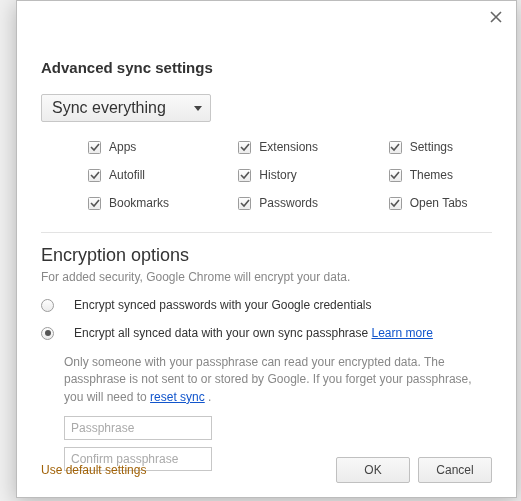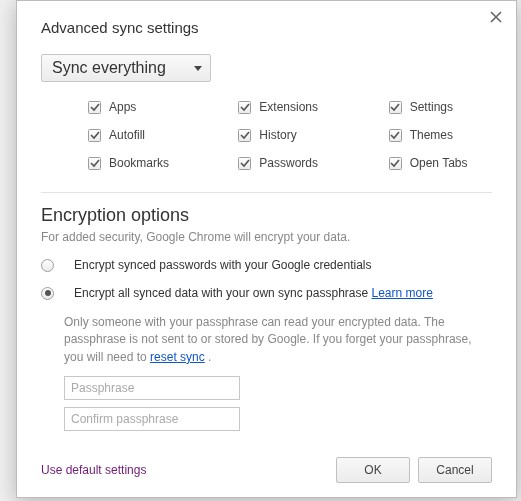--- a/index.html
+++ b/index.html
@@ -30,21 +30,22 @@
   width: 14px;
   height: 14px;
   cursor: pointer;
   color: #666;
 }
 .close-btn svg { width: 12px; height: 12px; display:block; }
 .title {
   font-size: 15px;
   color: #333;
   margin-bottom: 18px;
-  font-weight: normal;
+  font-weight: bold;
+  margin-top: 40px;
 }
 .select-wrap {
   display: inline-flex;
   align-items: center;
   border: 1px solid #c7c7c7;
   background: linear-gradient(#f9f9f9,#ececec);
   border-radius: 2px;
   padding: 4px 8px 4px 10px;
   cursor: pointer;
   margin-bottom: 18px;
@@ -118,37 +119,37 @@
 .indented {
   margin-left: 23px;
 }
 .pass-desc {
   color: #888;
   line-height: 1.45;
   margin-bottom: 10px;
 }
 .field {
   display: block;
-  width: 176px;
+  width: 148px;
   border: 1px solid #c7c7c7;
   padding: 4px 6px;
   font-size: 12px;
   color: #333;
   margin-bottom: 7px;
   font-family: inherit;
 }
 .field::placeholder { color: #aaa; }
 .footer {
   position: absolute;
   left: 24px; right: 24px; bottom: 14px;
   display: flex;
   align-items: center;
   justify-content: space-between;
 }
-.footer-link { color: #701a75; cursor: pointer; font-size: 12px; }
+.footer-link { color: #a16207; cursor: pointer; font-size: 12px; }
 .buttons { display: flex; gap: 8px; }
 .btn {
   min-width: 74px;
   padding: 5px 12px;
   border: 1px solid #c0c0c0;
   background: linear-gradient(#f8f8f8,#ececec);
   border-radius: 2px;
   font-size: 12px;
   color: #444;
   cursor: pointer;

